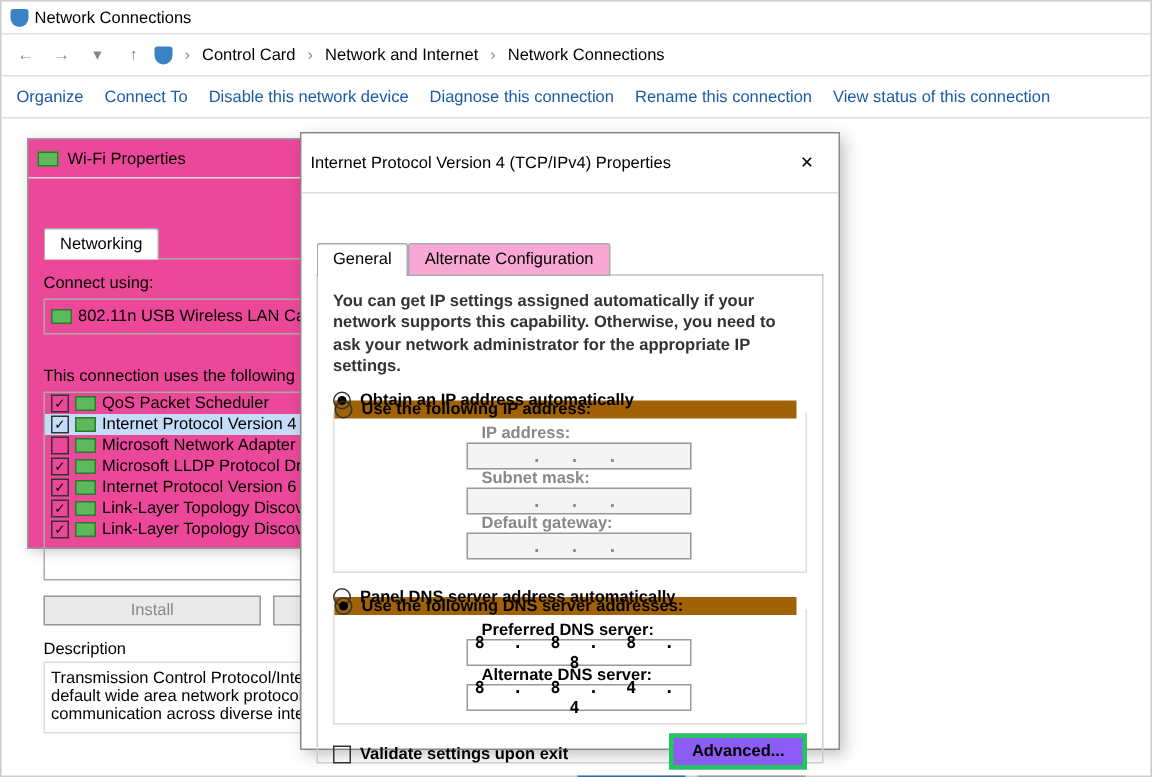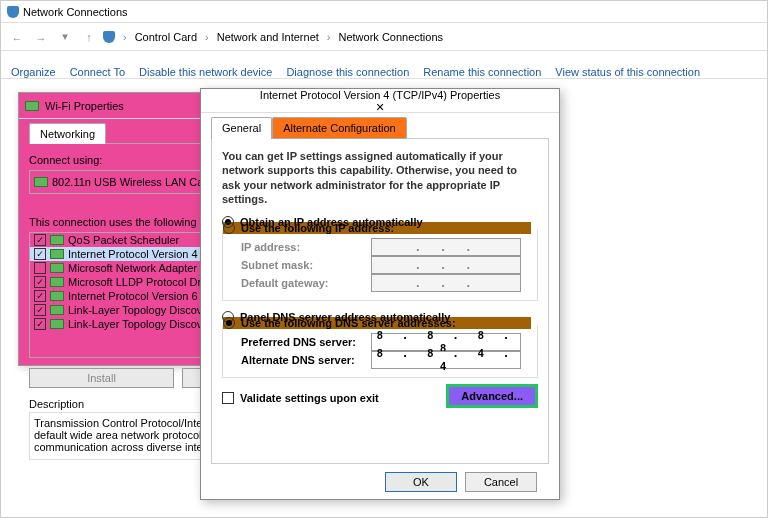--- a/index.html
+++ b/index.html
@@ -6,56 +6,56 @@
 body { background: #fff; width: 768px; height: 518px; position: relative; overflow: hidden; }
 
 
 .explorer { position: absolute; left: 0; top: 0; width: 768px; height: 518px; background: #fff; border: 1px solid #ccc; }
 .exp-title { height: 22px; padding: 3px 6px; display: flex; align-items: center; gap: 4px; border-bottom: 1px solid #e0e0e0; }
 .exp-nav { height: 28px; display: flex; align-items: center; gap: 4px; padding: 0 6px; border-bottom: 1px solid #e0e0e0; }
 .nav-btn { width: 20px; height: 20px; display: flex; align-items: center; justify-content: center; color: #888; cursor: default; }
 .crumb { display: flex; align-items: center; gap: 4px; padding: 0 4px; }
 .crumb-sep { color: #888; }
 .crumb-item { padding: 2px 4px; }
-.toolbar { height: 28px; display: flex; align-items: flex-end; gap: 14px; padding: 0 10px; border-bottom: 1px solid #e0e0e0; }
+.toolbar { height: 28px; display: flex; align-items: center; gap: 14px; padding: 0 10px; border-bottom: 1px solid #e0e0e0; }
 .toolbar a { color: #1a5aa8; cursor: pointer; }
 
 
 .dlg1 { position: absolute; left: 18px; top: 92px; width: 320px; height: 274px; background: #ec4899; border: 1px solid #999; box-shadow: 2px 2px 8px rgba(0,0,0,.2); }
 .dlg-title { height: 26px; display: flex; align-items: center; padding: 0 6px; justify-content: space-between; border-bottom: 1px solid #ddd; }
 .dlg-title-left { display: flex; align-items: center; gap: 6px; }
 .dlg-close { width: 30px; height: 20px; display: flex; align-items: center; justify-content: center; }
 .dlg-body { padding: 4px 10px 10px 10px; }
 .tabstrip { display: flex; border-bottom: 1px solid #aaa; }
-.tab { padding: 4px 10px; border: 1px solid #aaa; border-bottom: none; background: #fff; margin-bottom: -1px; border-radius: 2px 2px 0 0; }
-.tab.inactive { background: #f97316; border-bottom: 1px solid #aaa; }
+.tab { padding: 4px 10px; border: 1px solid #aaa; border-bottom: none; background: #fff; margin-bottom: -1px; border-radius: 2px 2px 0 0; margin-top: 29px; }
+.tab.inactive { background: #f9a8d4; border-bottom: 1px solid #aaa; }
 .section-lbl { margin: 10px 0 4px; }
 .conn-box { border: 1px solid #aaa; height: 24px; display: flex; align-items: center; padding: 0 4px; gap: 4px; }
 .item-list { border: 1px solid #aaa; height: 126px; overflow: hidden; margin-top: 4px; }
 .item-row { display: flex; align-items: center; gap: 4px; padding: 1px 4px; }
 .item-row.sel { background: #c4dcf7; }
 .chk { width: 12px; height: 12px; border: 1px solid #333; display: inline-flex; align-items: center; justify-content: center; font-size: 9px; }
 .btn { border: 1px solid #999; background: #e9e9e9; padding: 3px 0; text-align: center; color: #888; }
 .btn.enabled { color: #000; background: #eee; }
 .btn-row { display: flex; gap: 8px; margin-top: 10px; }
 .btn-row .btn { flex: 1; }
 .desc-grp { margin-top: 10px; }
 .desc-box { border: 1px solid #ddd; padding: 4px; margin-top: 2px; height: 48px; overflow: hidden; }
 
 
 .dlg2 { position: absolute; left: 200px; top: 88px; width: 360px; height: 412px; background: #fff; border: 1px solid #888; box-shadow: 3px 3px 10px rgba(0,0,0,.25); }
-.dlg2 .dlg-title { height: 24px; font-size: 12px; flex-direction: column; }
+.dlg2 .dlg-title { height: 40px; font-size: 12px; }
 .dlg2 .tab-panel { border: 1px solid #ccc; margin-top: -1px; padding: 10px; height: 326px; font-weight: bold; }
 .help-text { color: #333; line-height: 1.3; margin-bottom: 10px; }
 .radio-row { display: flex; align-items: center; gap: 6px; margin: 4px 0; }
 .radio { width: 12px; height: 12px; border: 1px solid #333; border-radius: 50%; display: inline-flex; align-items: center; justify-content: center; }
 .radio .dot { width: 6px; height: 6px; background: #000; border-radius: 50%; }
 .field-grp { border: 1px solid #ddd; border-top: none; padding: 2px 6px 8px 18px; margin-top: -2px; }
 .field-grp .radio-row:first-child { margin-left: -18px; margin-top: -10px; background: #a16207; padding-top: 0; }
-.ip-row { display: flex; align-items: center; margin: 0 0; }
+.ip-row { display: flex; align-items: center; margin: 0 0; flex-direction: column; }
 .ip-row .lbl { width: 130px; }
 .ip-input { border: 1px solid #999; width: 150px; height: 18px; text-align: center; letter-spacing: 6px; font-family: monospace; background: #fff; display: flex; align-items: center; justify-content: center; }
 .ip-input.disabled { background: #f4f4f4; color: #888; }
 .chk-row { display: flex; align-items: center; gap: 6px; margin-top: 14px; }
 .adv-row { display: flex; justify-content: flex-end; margin-top: -20px; }
 .adv-btn { border: 3px solid #22c55e; padding: 3px 12px; background: #8b5cf6; }
 .dlg-btns { display: flex; justify-content: flex-end; gap: 8px; padding: 8px 12px; }
 .dlg-btns .btn { width: 72px; padding: 3px 0; color: #000; }
 .dlg-btns .btn.primary { border: 1px solid #2a6db4; }
 

